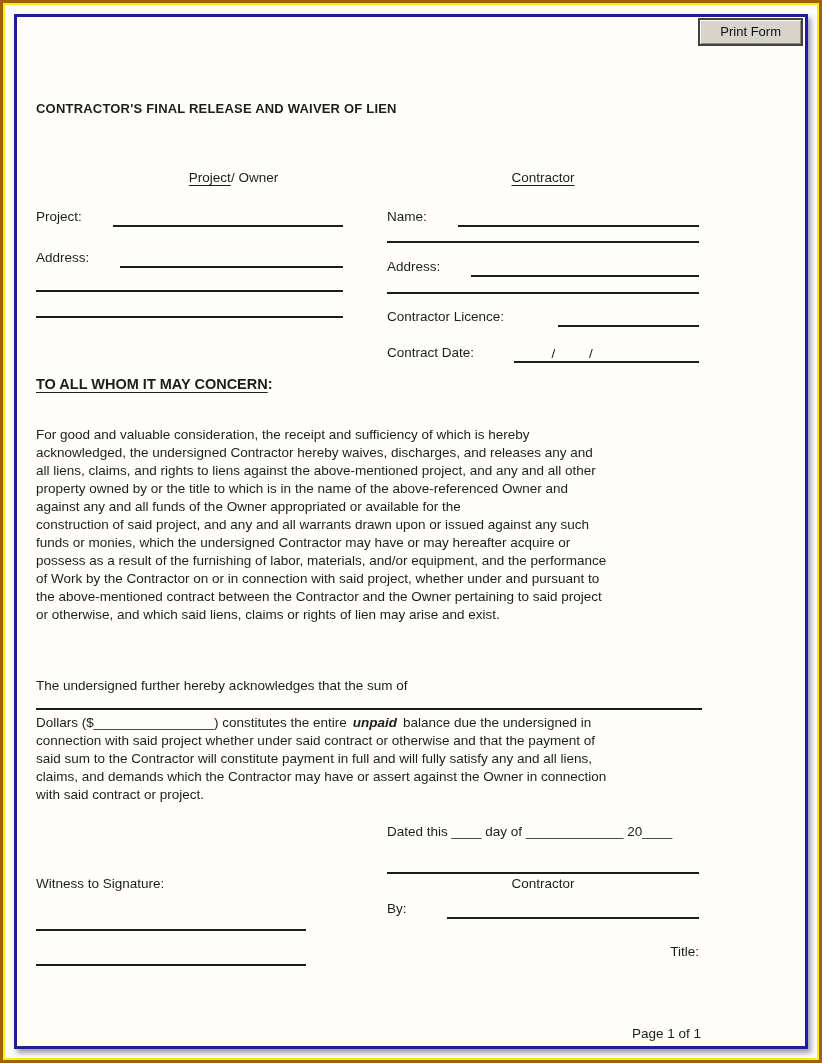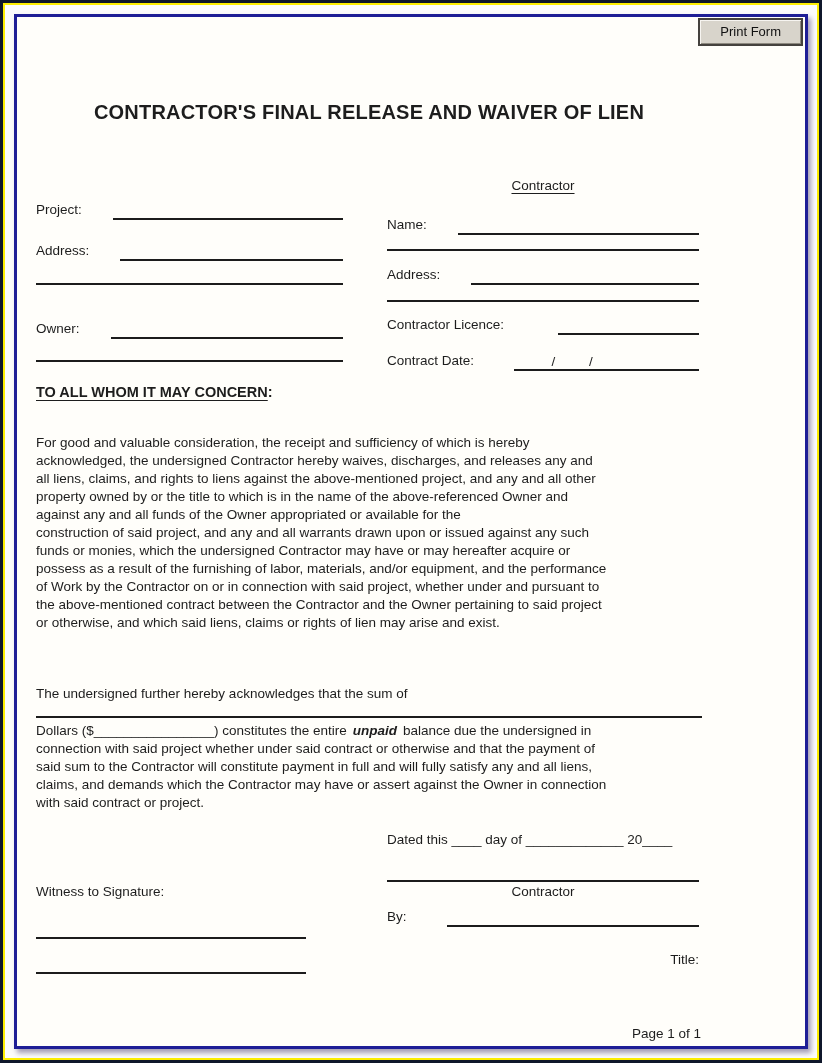--- a/index.html
+++ b/index.html
@@ -4,21 +4,21 @@
 <style>
   * { box-sizing: border-box; margin: 0; padding: 0; }
   html, body { width: 822px; }
   body {
     font-family: "Liberation Sans", "DejaVu Sans", sans-serif;
     color: #1d1d1d;
     background: #ffffff;
   }
   .frame-orange {
     width: 822px; height: 1063px;
-    border: 3px solid #0f172a;
+    border: 3px solid #a16207;
     background: #fdfdfd;
   }
   .frame-yellow {
     width: 100%; height: 100%;
     border: 2px solid #fdee02;
     background: #fcfcfc;
     padding: 9px;
   }
   .page {
     position: relative;
@@ -38,22 +38,21 @@
     font-size: 13px;
     color: #111;
     padding: 4px 20px 5px 20px;
     cursor: pointer;
   }
   .content {
     padding: 0 103px 0 19px;
   }
   .doc-title {
     margin-top: 84px;
-    text-align: center;
-    font-size: 20px;
+    font-size: 13px;
     font-weight: bold;
     letter-spacing: 0.2px;
   }
   .cols { display: flex; margin-top: 54px; }
   .col-left  { width: 307px; }
   .col-gap   { width: 44px; }
   .col-right { width: 312px; }
   .col-header { font-size: 13.5px; text-align: center; }
   .col-left .col-header { padding-left: 88px; }
   .u { text-decoration: underline; text-underline-offset: 3px; }
@@ -112,36 +111,35 @@
 
       <button class="print-btn">Print Form</button>
 
       <div class="content">
 
         <div class="doc-title">CONTRACTOR'S FINAL RELEASE AND WAIVER OF LIEN</div>
 
         <div class="cols">
 
           <div class="col-left">
+            <div class="col-header">
+              <span class="u">Project</span><span>/ Owner</span>
+            </div>
 
             <div class="frow mt24">
               <span>Project:</span>
               <span class="line"></span>
             </div>
 
             <div class="frow mt26">
               <span>Address:</span>
               <span class="line"></span>
             </div>
             <div class="fullline" style="margin-top:25px"></div>
 
-            <div class="frow" style="margin-top:36px">
-              <span>Owner:</span>
-              <span class="line"></span>
-            </div>
             <div class="fullline mt24"></div>
           </div>
 
           <div class="col-gap"></div>
 
           <div class="col-right">
             <div class="col-header u">Contractor</div>
 
             <div class="frow mt24">
               <span>Name:</span>

